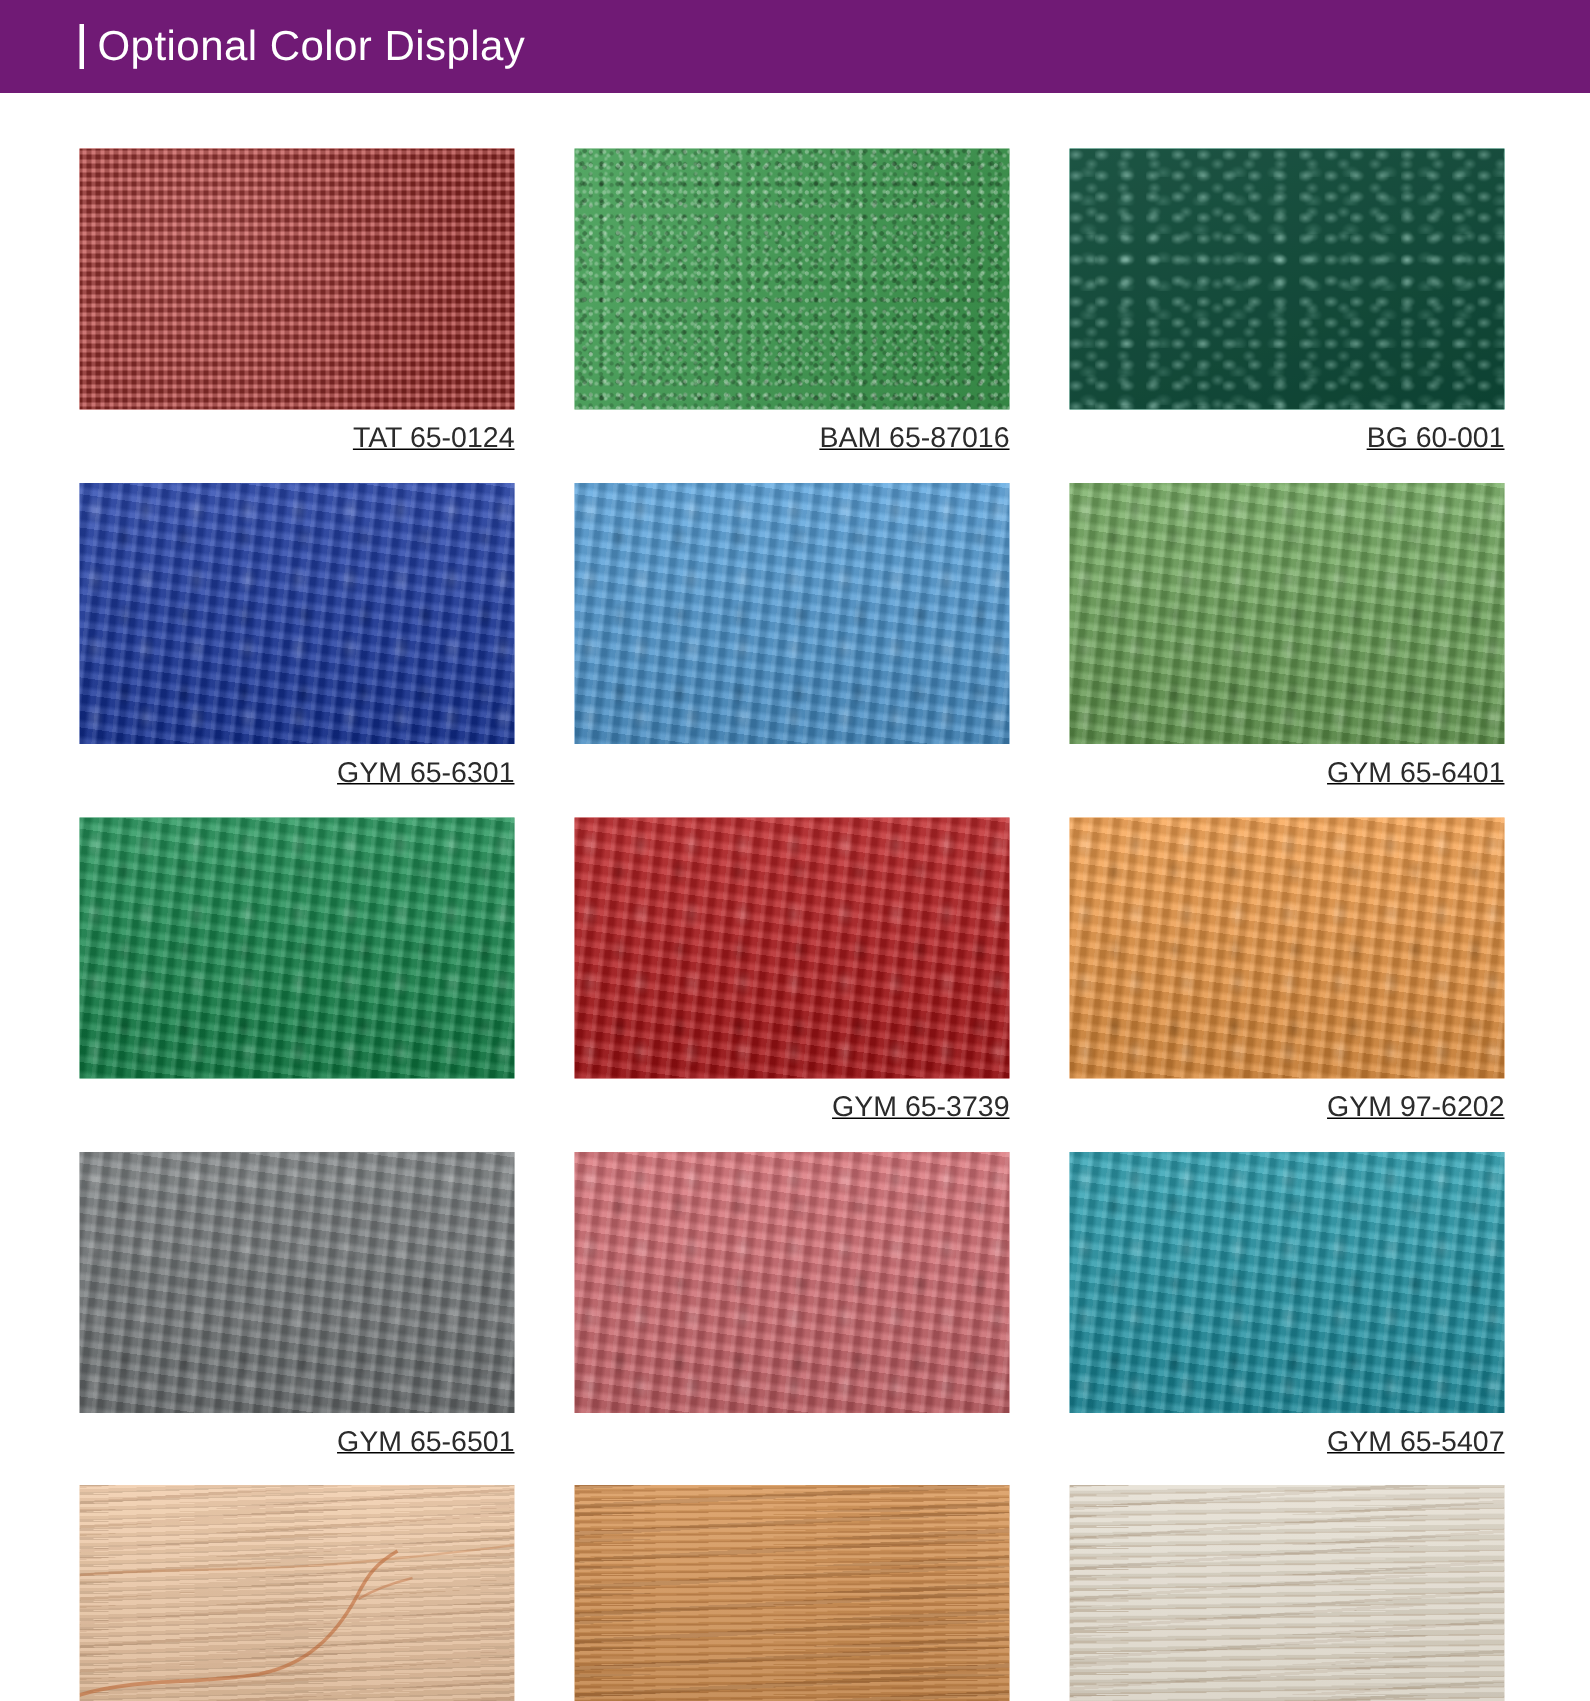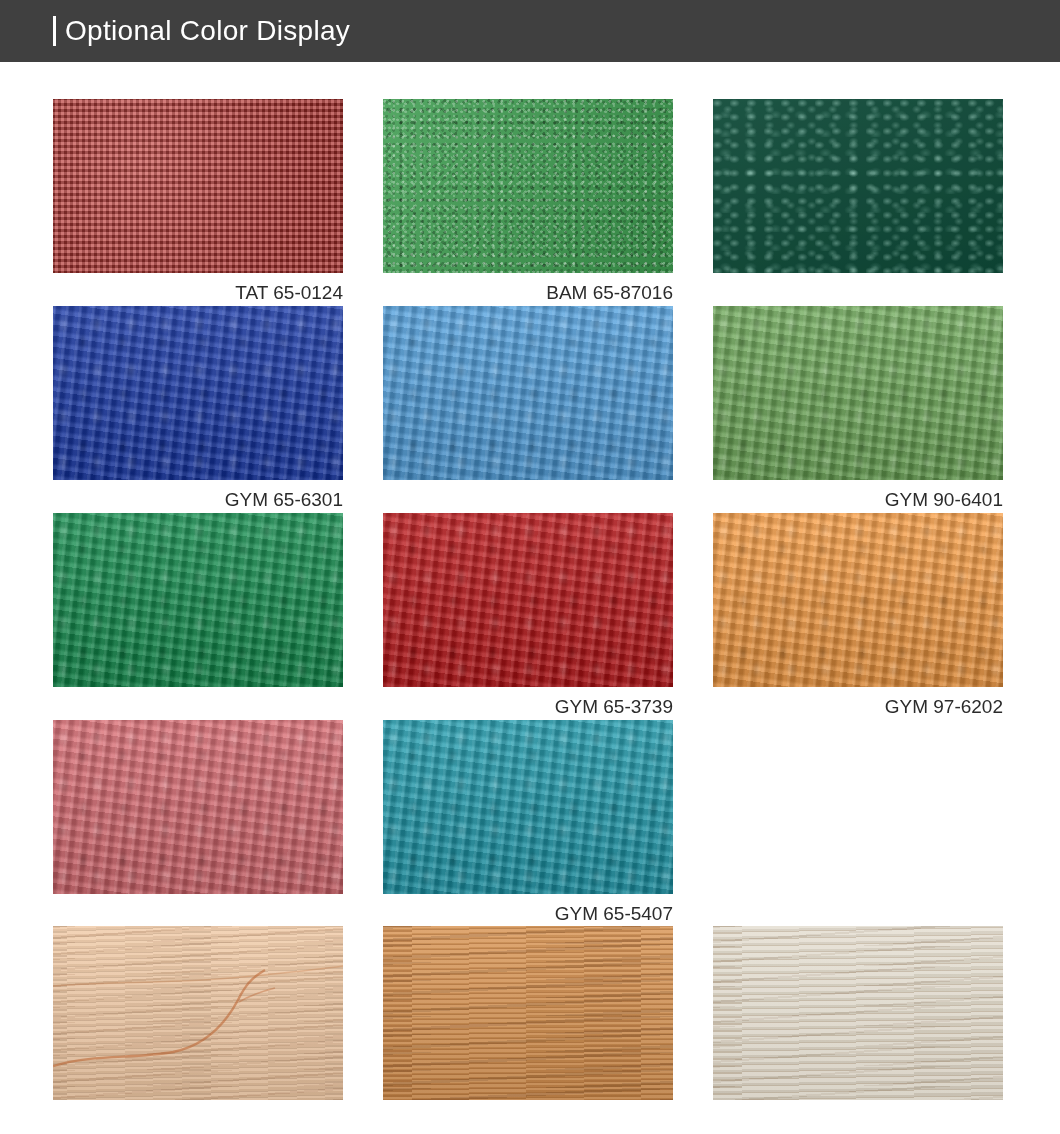--- a/index.html
+++ b/index.html
@@ -42,26 +42,28 @@
 
   
   .grid {
     padding: 0;
     margin: 0;
   }
   .row {
     display: flex;
     justify-content: flex-start;
     padding-left: 53px;
+    margin-top: 16px;
   }
   .row.first { margin-top: 37px; }
 
   .cell {
     width: 290px;
     margin-right: 40px;
+    text-decoration: underline;
   }
   .cell:last-child { margin-right: 0; }
 
   .swatch {
     width: 290px;
     height: 174px;
     position: relative;
     overflow: hidden;
     background-color: #cccccc;
   }
@@ -167,21 +169,21 @@
   
   .wood-figure {
     position: absolute;
     inset: 0;
     pointer-events: none;
   }
 </style>
 </head>
 <body>
 
-<div class="header" style="background: #404040;">
+<div class="header" style="background: #701a75;">
   <span class="header-accent" style="background: rgb(255, 255, 255);"></span>
   <span class="header-title" style="color: rgb(255, 255, 255);">Optional Color Display</span>
 </div>
 
 <div class="grid">
 
   <div class="row first">
     <div class="cell">
       <div class="swatch" style="background-color: rgb(194, 51, 47);">
         <div class="tex tex-weave"></div>
@@ -191,40 +193,41 @@
     <div class="cell">
       <div class="swatch" style="background-color: rgb(61, 155, 79);">
         <div class="tex tex-grain"></div>
       </div>
       <div class="caption">BAM 65-87016</div>
     </div>
     <div class="cell">
       <div class="swatch" style="background-color: rgb(29, 152, 115);">
         <div class="tex tex-pebble"></div>
       </div>
+      <div class="caption">BG 60-001</div>
     </div>
   </div>
 
   <div class="row">
     <div class="cell">
       <div class="swatch" style="background-color: rgb(19, 52, 168);">
         <div class="tex tex-ripple"></div>
       </div>
       <div class="caption">GYM 65-6301</div>
     </div>
     <div class="cell">
       <div class="swatch" style="background-color: rgb(76, 158, 222);">
         <div class="tex tex-ripple"></div>
       </div>
     </div>
     <div class="cell">
       <div class="swatch" style="background-color: rgb(107, 168, 85);">
         <div class="tex tex-ripple"></div>
       </div>
-      <div class="caption">GYM 90-6401</div>
+      <div class="caption">GYM 65-6401</div>
     </div>
   </div>
 
   <div class="row">
     <div class="cell">
       <div class="swatch" style="background-color: rgb(13, 139, 74);">
         <div class="tex tex-ripple"></div>
       </div>
     </div>
     <div class="cell">
@@ -235,20 +238,26 @@
     </div>
     <div class="cell">
       <div class="swatch" style="background-color: rgb(249, 156, 64);">
         <div class="tex tex-ripple"></div>
       </div>
       <div class="caption">GYM 97-6202</div>
     </div>
   </div>
 
   <div class="row">
+    <div class="cell">
+      <div class="swatch" style="background-color: rgb(116, 121, 123);">
+        <div class="tex tex-ripple"></div>
+      </div>
+      <div class="caption">GYM 65-6501</div>
+    </div>
     <div class="cell">
       <div class="swatch" style="background-color: rgb(217, 103, 110);">
         <div class="tex tex-ripple"></div>
       </div>
     </div>
     <div class="cell">
       <div class="swatch" style="background-color: rgb(26, 154, 173);">
         <div class="tex tex-ripple"></div>
       </div>
       <div class="caption">GYM 65-5407</div>

